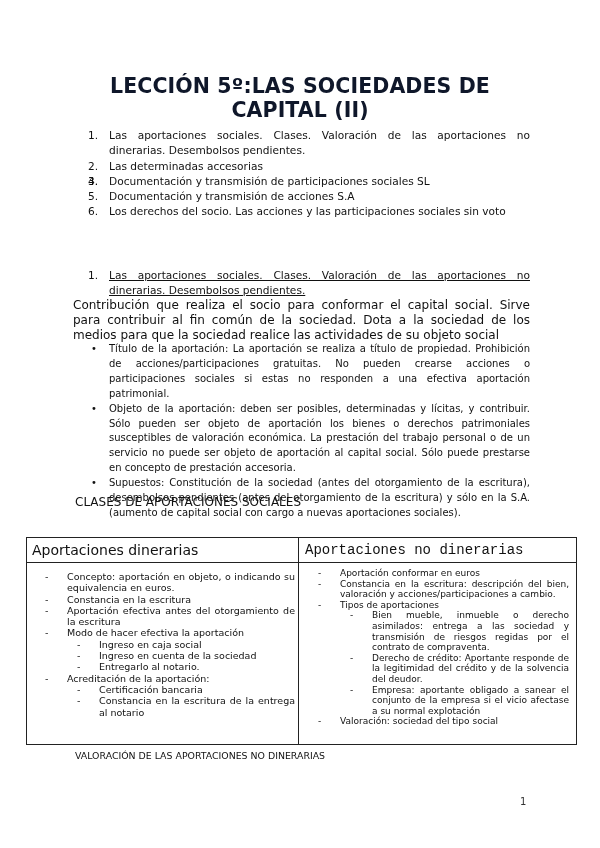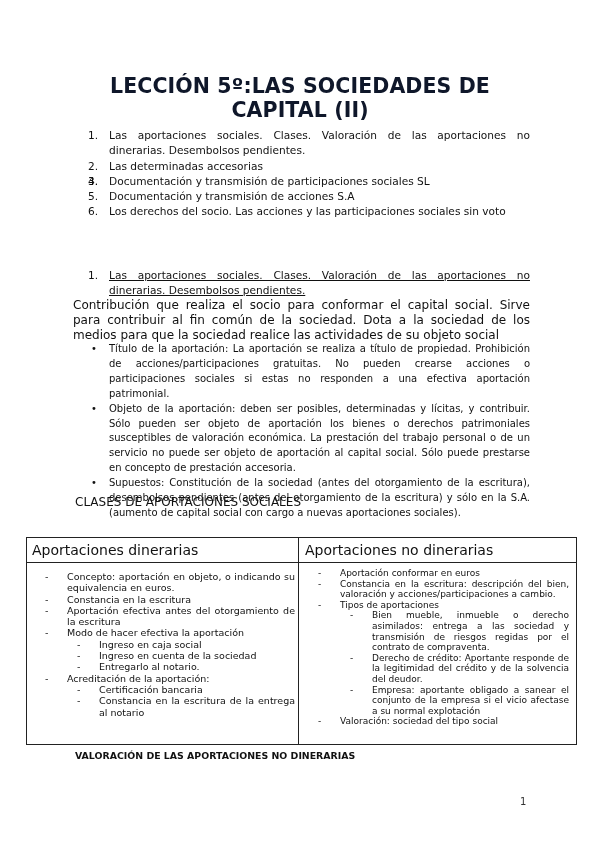--- a/index.html
+++ b/index.html
@@ -23,29 +23,29 @@
                list-style: none; font-size: 10px; line-height: 14.9px; }
     .bullets li { position: relative; padding-left: 21px; text-align: justify; }
     .bullets li .dot { position: absolute; left: 3px; top: 0; }
     .caption1 { position: absolute; left: 75px; top: 496px; font-size: 12px; line-height: 12px; }
     .tbl { position: absolute; left: 26px; top: 537px; width: 551px; height: 208px;
            border: 1px solid #222; box-sizing: border-box; }
     .tbl .vline { position: absolute; left: 271px; top: 0; bottom: 0; width: 1px; background: #222; }
     .tbl .hline { position: absolute; left: 0; right: 0; top: 24px; height: 1px; background: #222; }
     .th { position: absolute; top: 6px; font-size: 14px; line-height: 12px; }
     .th.left { left: 5px; }
-    .th.right { left: 278px; }
+    .th.right { left: 278px; font-family: Liberation Mono, monospace; }
     .col { position: absolute; top: 29px; font-size: 9.5px; line-height: 11.1px; margin: 0; padding: 0; list-style: none; }
     .col.left { left: 16px; width: 252px; top: 33px; line-height: 11.3px; }
     .col.right { left: 289px; width: 253px; top: 30px; font-size: 9px; line-height: 10.6px; }
     .col li { position: relative; padding-left: 24px; text-align: justify; }
     .col li .dash { position: absolute; left: 2px; top: 0; }
     .col li.sub { padding-left: 56px; }
     .col li.sub .dash { left: 34px; }
-    .caption2 { position: absolute; left: 75px; top: 750px; font-size: 9.4px; line-height: 12px; font-weight: bold; }
+    .caption2 { position: absolute; left: 75px; top: 750px; font-size: 9.4px; line-height: 12px; }
     .pagenum { position: absolute; left: 520px; top: 796px; font-size: 10px; color: #333; }
   </style>
 </head>
 <body>
 
 <div class="page">
 
   <div class="title">
     <div>LECCIÓN 5º:LAS SOCIEDADES DE</div>
     <div>CAPITAL (II)</div>

